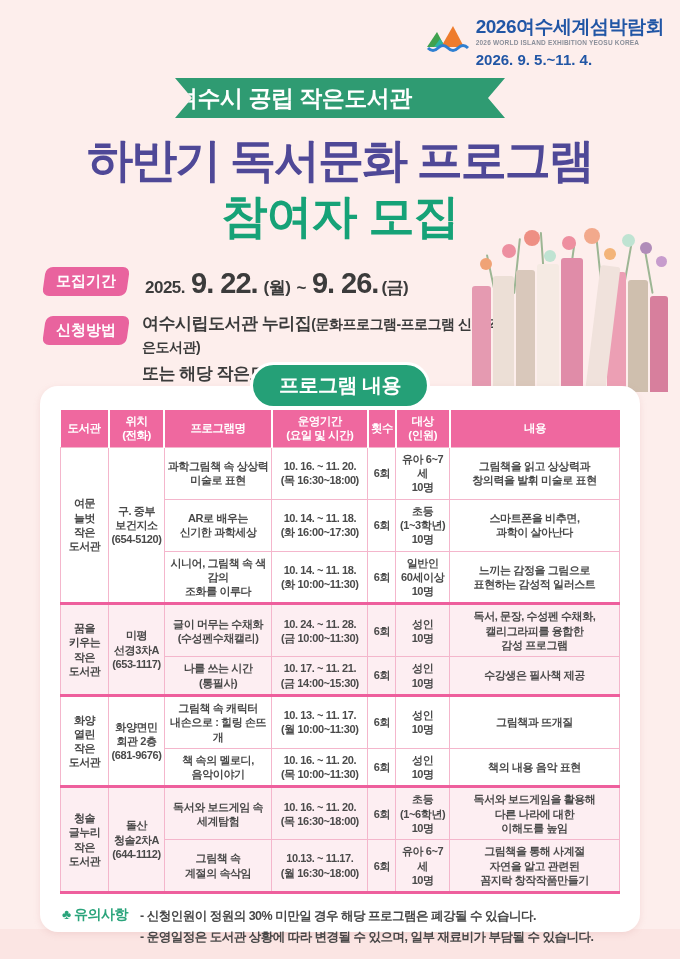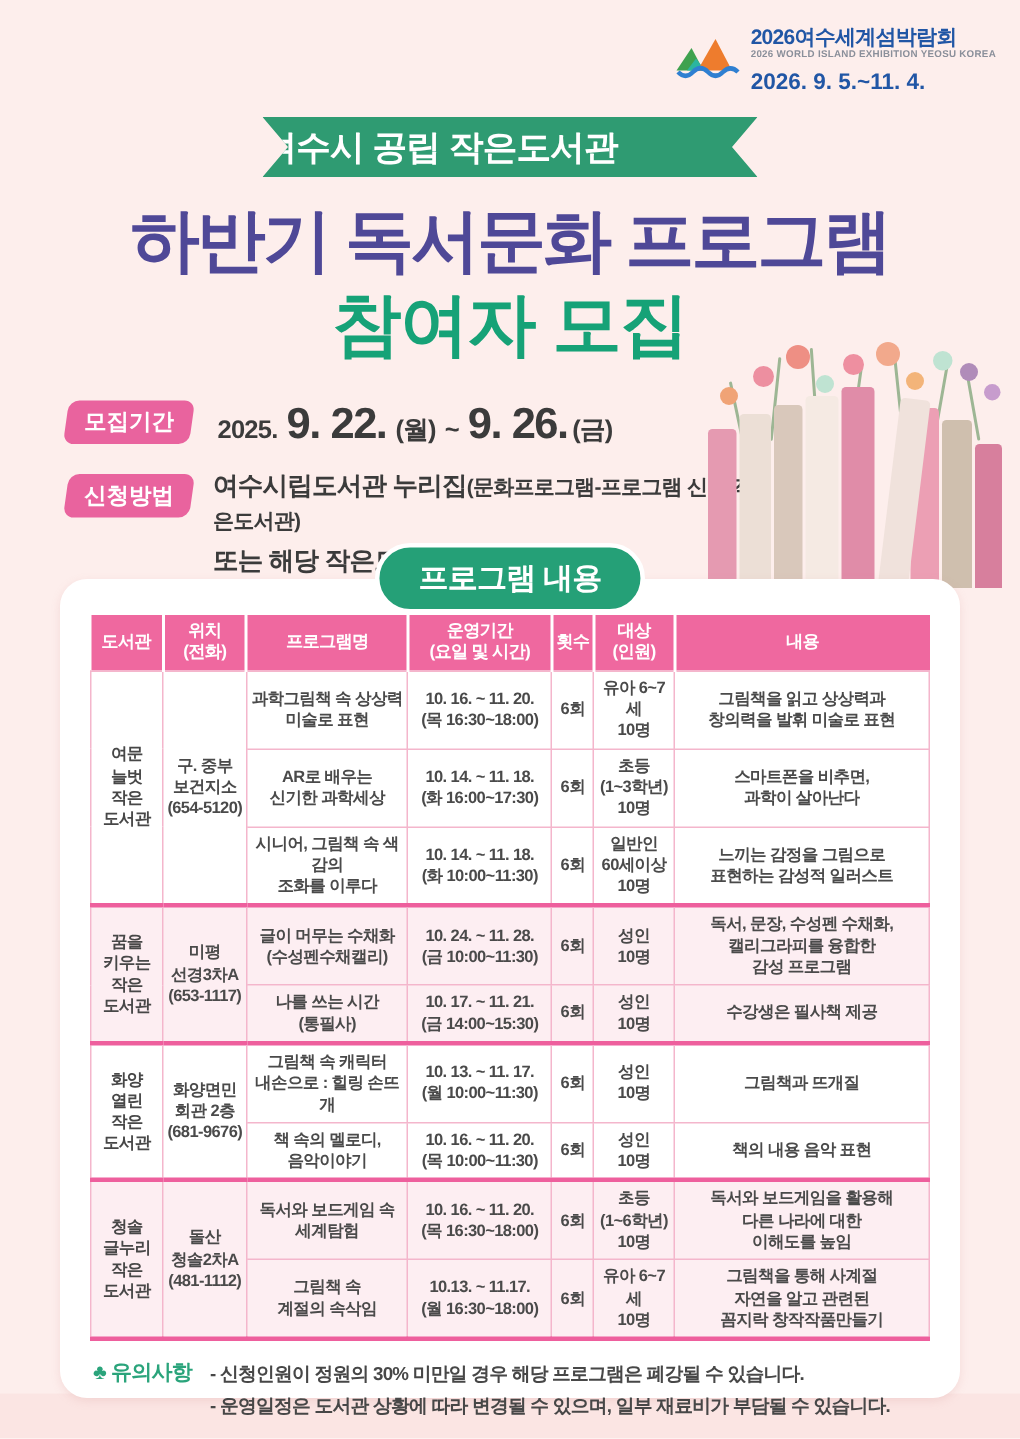--- a/index.html
+++ b/index.html
@@ -7,21 +7,21 @@
     width:680px;height:959px;position:relative;overflow:hidden;
     background:#fdeeec;
     font-family:"Liberation Sans","DejaVu Sans",sans-serif;
   }
   .bottom-strip{position:absolute;left:0;bottom:0;width:680px;height:30px;background:#fbe5e3;}
 
   
   .logo{position:absolute;top:16px;right:16px;display:flex;align-items:flex-start;gap:6px;}
   .logo svg{margin-top:6px;}
   .logo-text{display:flex;flex-direction:column;line-height:1.15;}
-  .logo-title{color:#2156a5;font-weight:800;font-size:14px;letter-spacing:-0.5px;}
+  .logo-title{color:#2156a5;font-weight:800;font-size:19px;letter-spacing:-0.5px;}
   .logo-sub{color:#8a8f9a;font-size:6.5px;font-weight:700;letter-spacing:0.2px;margin-top:1px;}
   .logo-dates{color:#2156a5;font-size:15px;font-weight:700;margin-top:5px;}
 
   
   .ribbon{
     position:absolute;top:78px;left:50%;transform:translateX(-50%);
     width:330px;height:40px;background:#2f9b72;color:#fff;
     display:flex;align-items:center;
     font-size:23px;font-weight:800;letter-spacing:-0.5px;
     clip-path:polygon(0 0,100% 0,calc(100% - 17px) 50%,100% 100%,0 100%,17px 50%);
@@ -316,21 +316,21 @@
           <td>책의 내용 음악 표현</td>
         </tr>
 
         <tr class="gstart tint">
           <td class="lib" rowspan="2">청솔
 글누리
 작은
 도서관</td>
           <td rowspan="2">돌산
 청솔2차A
-(481-1112)</td>
+(644-1112)</td>
           <td>독서와 보드게임 속
 세계탐험</td>
           <td>10. 16. ~ 11. 20.
 (목 16:30~18:00)</td>
           <td class="cnt">6회</td>
           <td>초등
 (1~6학년)
 10명</td>
           <td>독서와 보드게임을 활용해
 다른 나라에 대한

